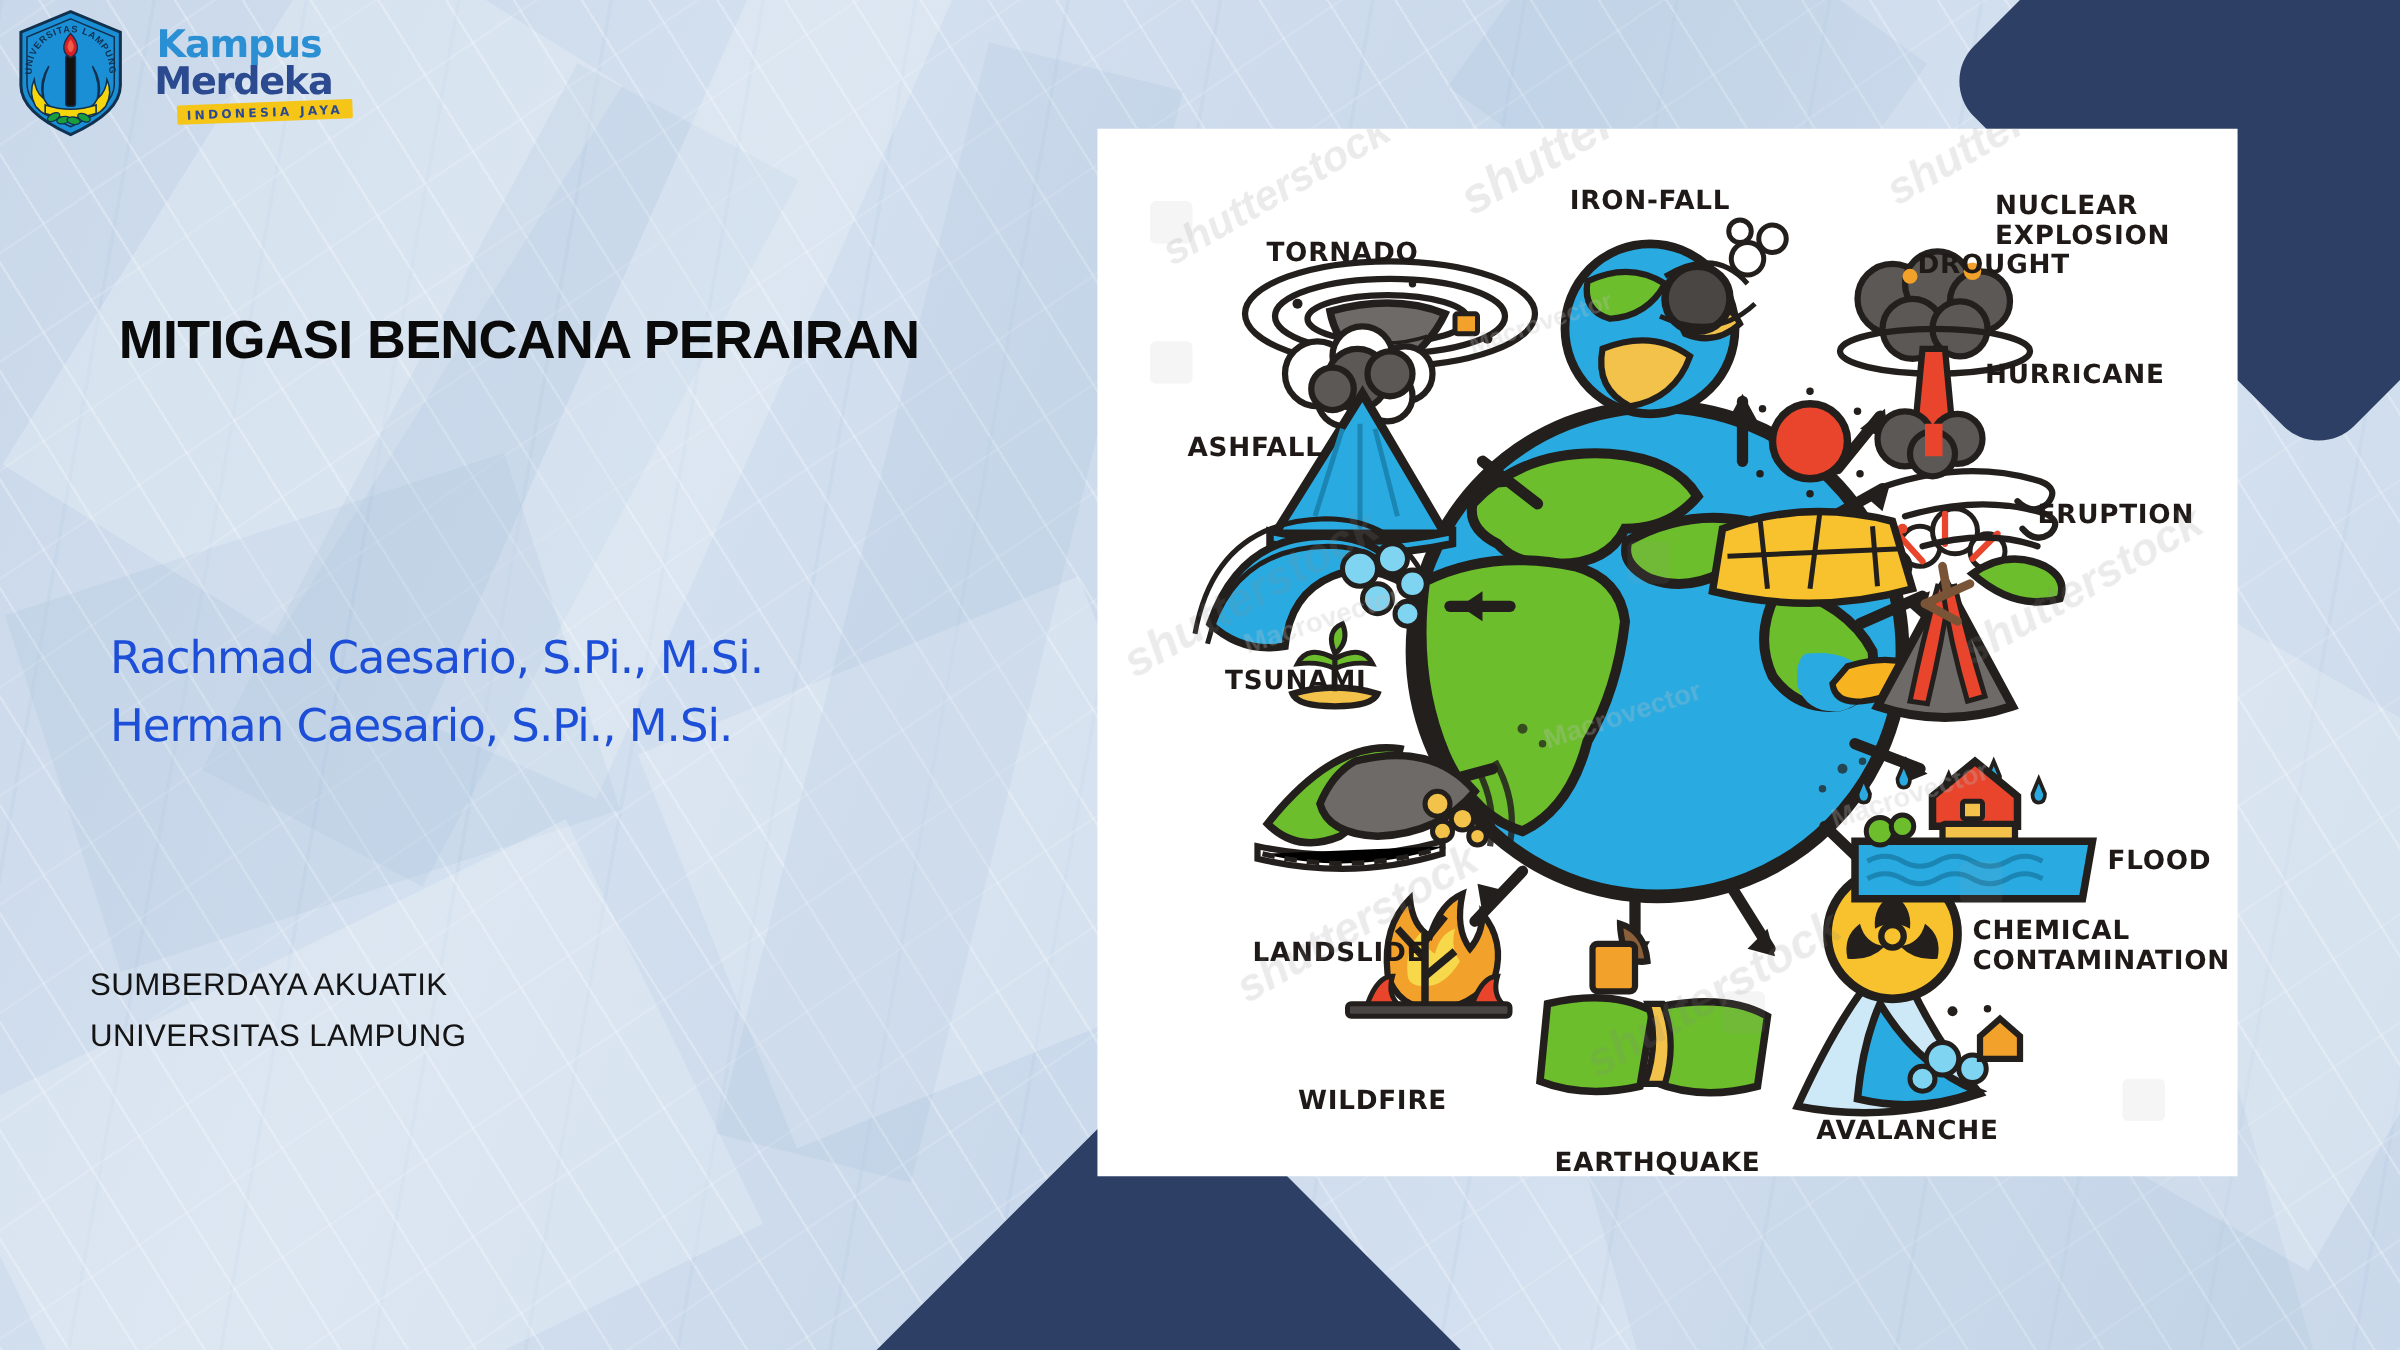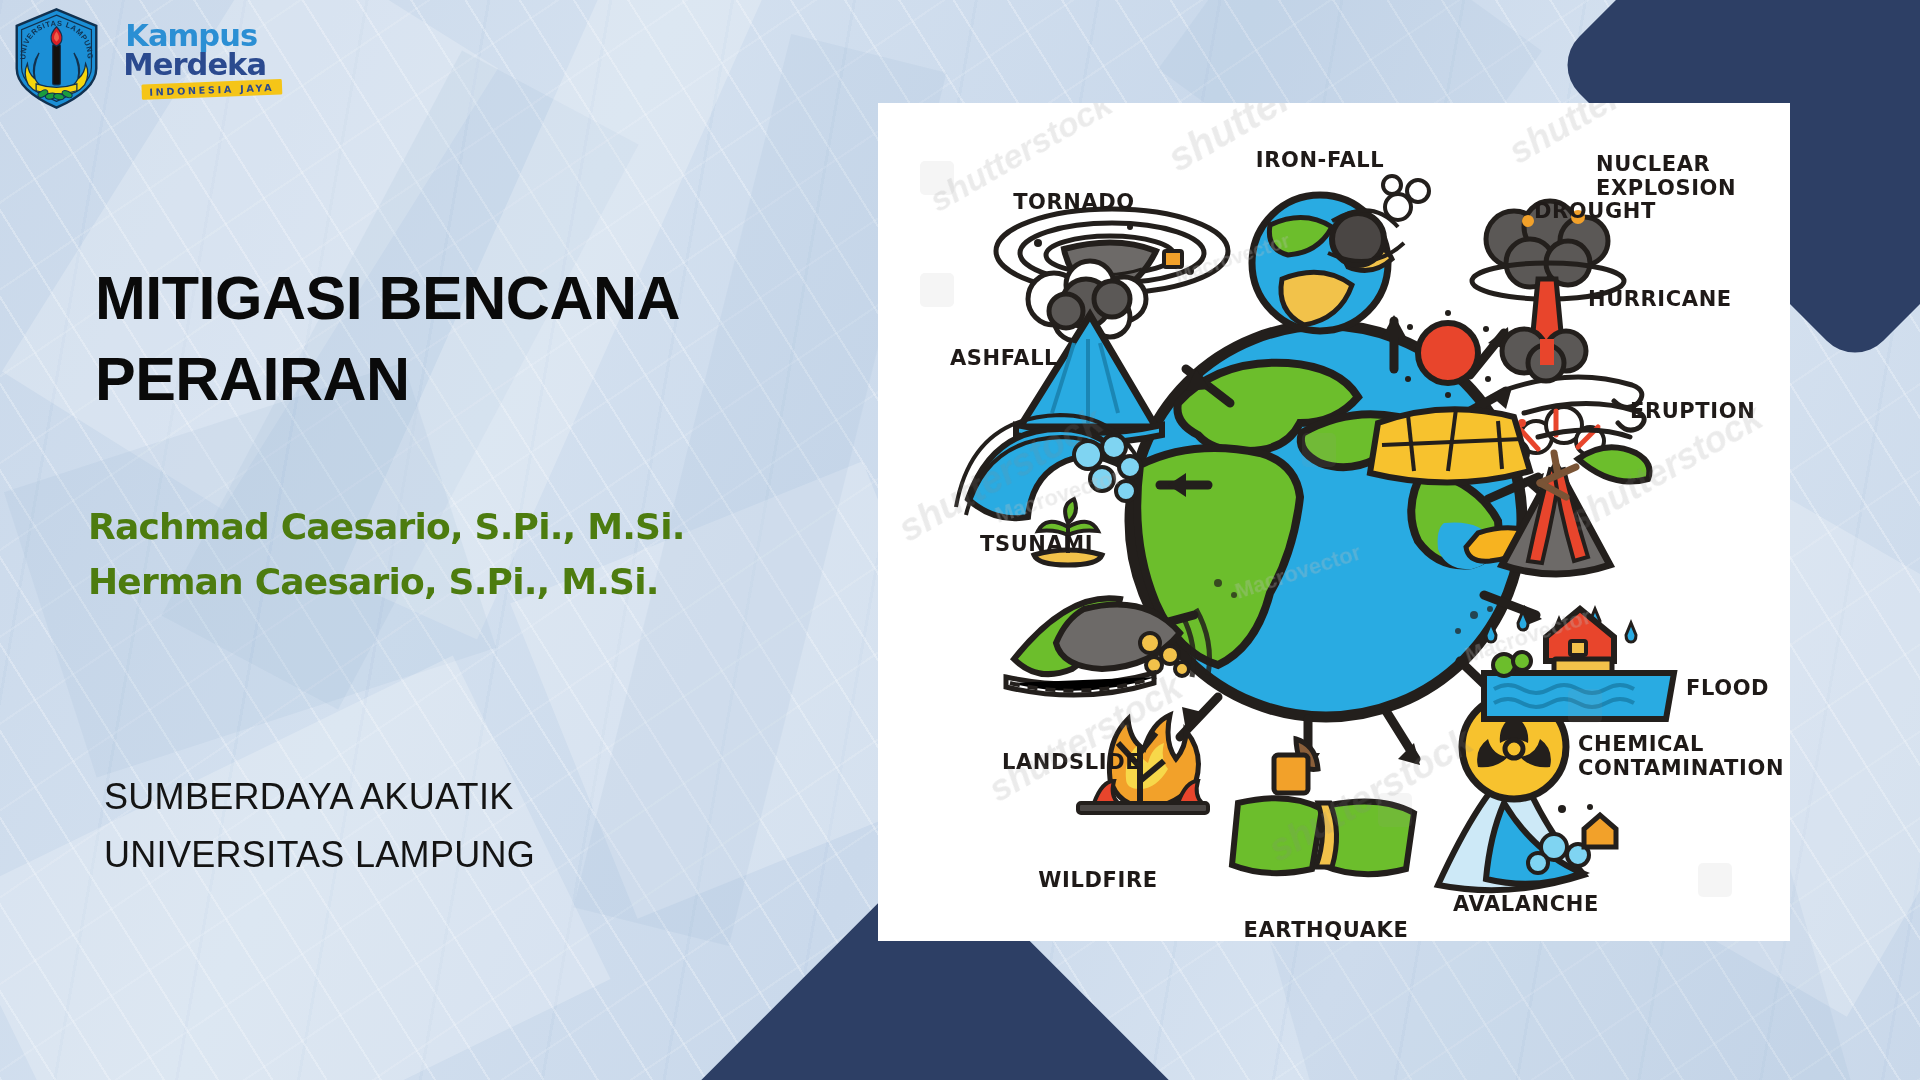--- a/index.html
+++ b/index.html
@@ -45,35 +45,35 @@
     background:#2d3f65; transform:rotate(45deg); opacity:.0;
   }
 
   
   .logo-row{ position:absolute; left:8px; top:6px; display:flex; align-items:flex-start; }
   .unila-logo{ width:97px; height:105px; }
   .km-logo{ margin-left:18px; margin-top:8px; }
 
   
   .slide-title{
-    position:absolute; left:95px; top:258px; width:700px;
+    position:absolute; left:95px; top:244px; width:700px;
     font-family:"Liberation Sans", sans-serif;
-    font-weight:bold; font-size:61px; line-height:1.32;
+    font-weight:bold; font-size:43px; line-height:1.32;
     letter-spacing:-0.5px; color:#0a0a0a;
   }
   .authors{
     position:absolute; left:88px; top:500px; width:760px;
     font-family:"DejaVu Sans", sans-serif;
-    font-weight:bold; font-size:36px; line-height:1.52;
-    letter-spacing:-0.8px; color:#4d7c0f;
+    font-weight:normal; font-size:36px; line-height:1.52;
+    letter-spacing:-0.8px; color:#1d4ed8;
   }
   .footer{
-    position:absolute; left:104px; top:768px; width:760px;
+    position:absolute; left:72px; top:768px; width:760px;
     font-family:"Liberation Sans", sans-serif;
-    font-weight:normal; font-size:36px; line-height:1.62;
+    font-weight:normal; font-size:25px; line-height:1.62;
     letter-spacing:0.3px; color:#141414;
   }
 
   
   .img-panel{
     position:absolute; left:878px; top:103px;
     width:912px; height:838px;
     background:#ffffff; overflow:hidden;
   }
   .diagram{ position:absolute; inset:0; }

